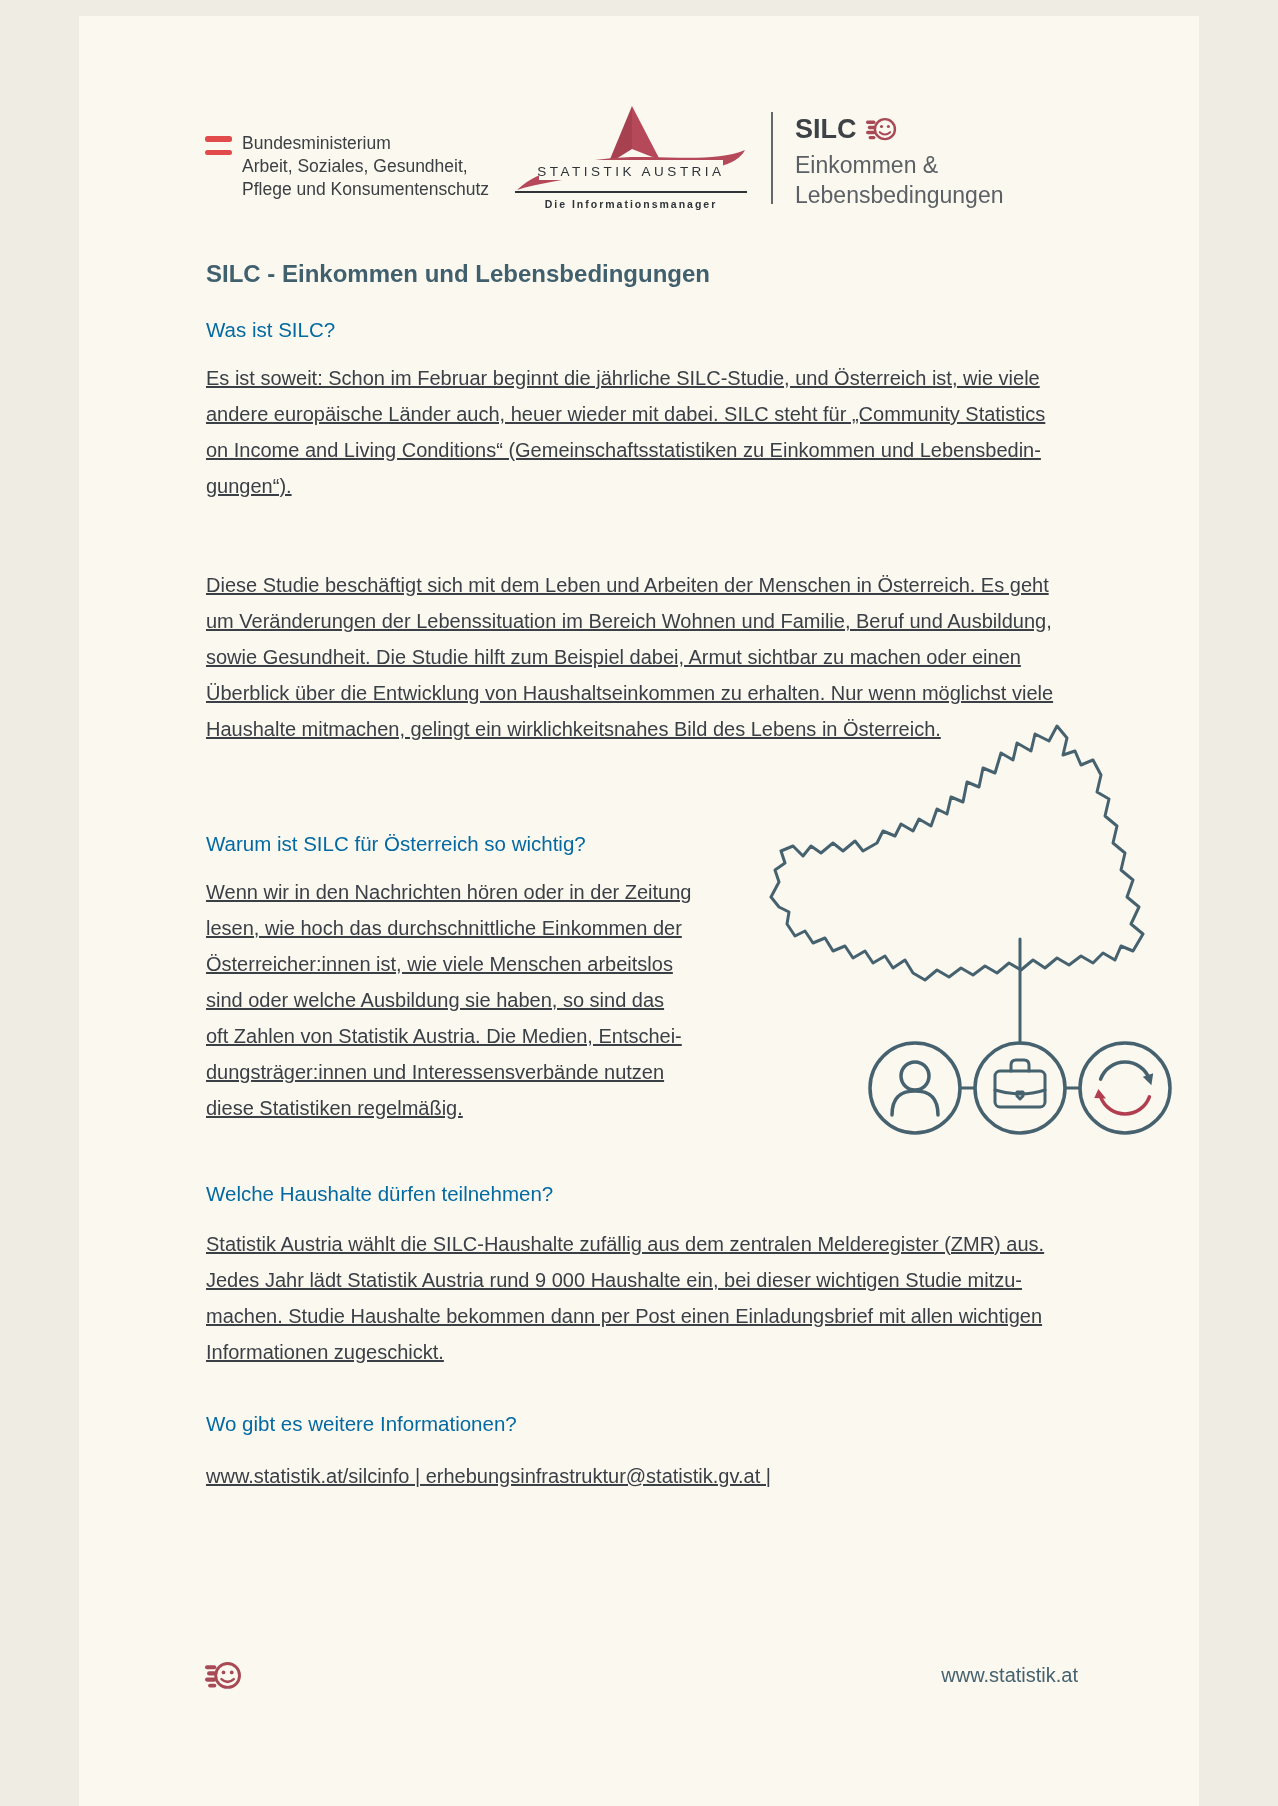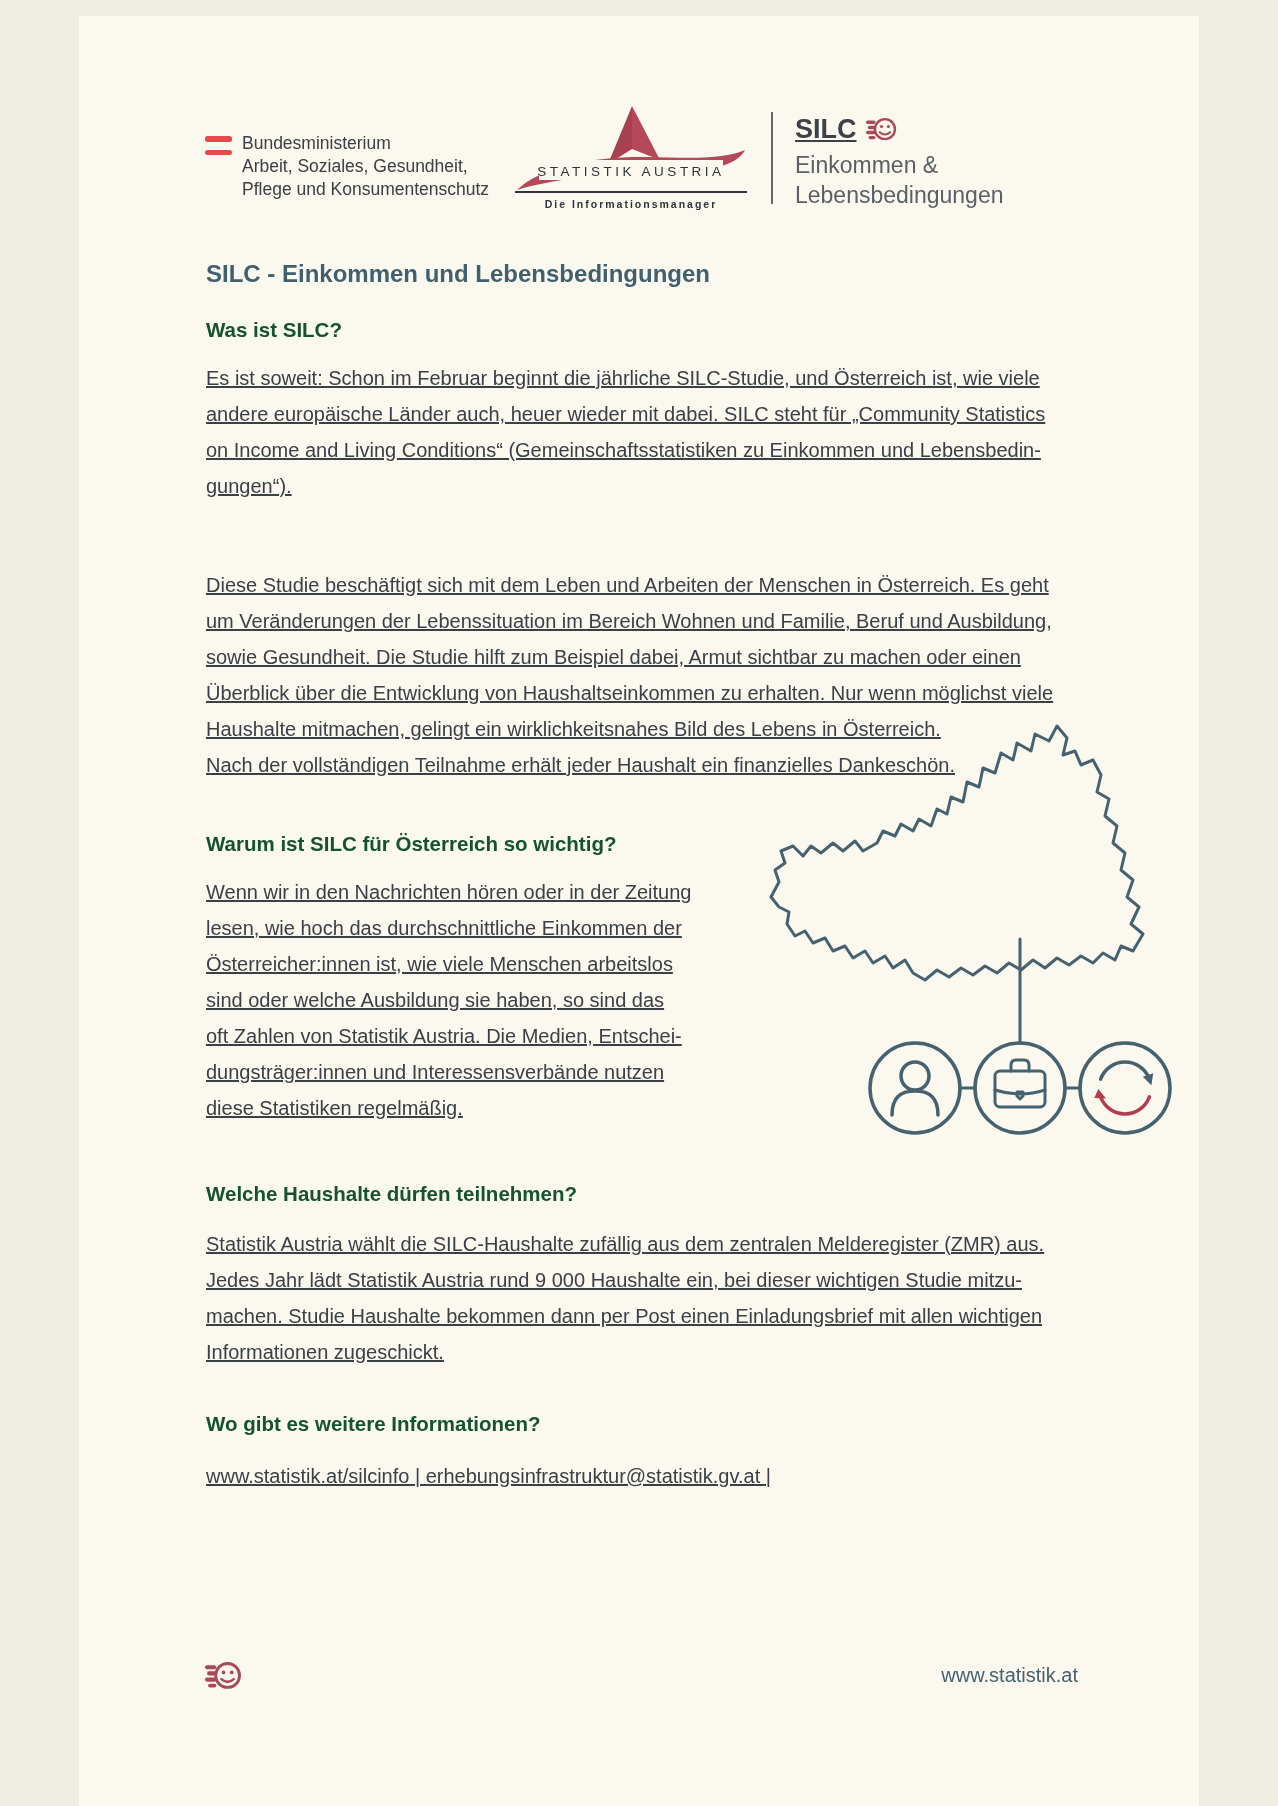--- a/index.html
+++ b/index.html
@@ -18,26 +18,26 @@
   .ministry{left:126px;top:116px;display:flex;gap:10px;}
   .flag{width:27px;height:19px;margin-top:4px;display:flex;flex-direction:column;justify-content:space-between;}
   .flag .bar{height:5.5px;border-radius:2.5px;background:#e14b4b;}
   .flag .bar.white{background:#fbf8f0;}
   .ministry-text{font-size:17.5px;line-height:23px;color:#3c4043;}
 
   .sa-logo{left:432px;top:88px;}
   .hdr-divider{left:692px;top:96px;width:2px;height:92px;background:#63686b;}
 
   .silc-block{left:716px;top:98px;}
-  .silc-row{display:flex;align-items:center;gap:9px;font-size:27px;font-weight:600;color:#3d4247;text-decoration:underline;}
+  .silc-row{display:flex;align-items:center;gap:9px;font-size:27px;font-weight:600;color:#3d4247;}
   .silc-sub{font-size:23px;line-height:30px;color:#5b6064;margin-top:5px;}
 
   
   .page-title{left:127px;top:244px;font-size:24px;font-weight:700;color:#41606e;}
-  .h2{font-size:20.5px;font-weight:700;color:#14532d;position:absolute;left:127px;}
+  .h2{font-size:20.5px;font-weight:400;color:#0369a1;position:absolute;left:127px;}
   .h-was{top:302px;}
   .h-warum{top:816px;}
   .h-welche{top:1166px;text-align:center;}
   .h-wo{top:1396px;}
 
   .para{position:absolute;left:127px;font-size:20px;color:#3b4046;}
   .para .line{display:block;white-space:nowrap;line-height:36px;text-decoration:underline;}
   .p1{top:344px;}
   .p2{top:551px;}
   .p3{top:858px;width:520px;}
@@ -116,21 +116,20 @@
     <span class="line">on Income and Living Conditions“ (Gemeinschaftsstatistiken zu Einkommen und Lebensbedin-</span>
     <span class="line">gungen“).</span>
   </div>
 
   <div class="para p2">
     <span class="line">Diese Studie beschäftigt sich mit dem Leben und Arbeiten der Menschen in Österreich. Es geht</span>
     <span class="line">um Veränderungen der Lebenssituation im Bereich Wohnen und Familie, Beruf und Ausbildung,</span>
     <span class="line">sowie Gesundheit. Die Studie hilft zum Beispiel dabei, Armut sichtbar zu machen oder einen</span>
     <span class="line">Überblick über die Entwicklung von Haushaltseinkommen zu erhalten. Nur wenn möglichst viele</span>
     <span class="line">Haushalte mitmachen, gelingt ein wirklichkeitsnahes Bild des Lebens in Österreich.</span>
-    <span class="line">Nach der vollständigen Teilnahme erhält jeder Haushalt ein finanzielles Dankeschön.</span>
   </div>
 
   <div class="h2 h-warum">Warum ist SILC für Österreich so wichtig?</div>
 
   <div class="para p3">
     <span class="line">Wenn wir in den Nachrichten hören oder in der Zeitung</span>
     <span class="line">lesen, wie hoch das durchschnittliche Einkommen der</span>
     <span class="line">Österreicher:innen ist, wie viele Menschen arbeitslos</span>
     <span class="line">sind oder welche Ausbildung sie haben, so sind das</span>
     <span class="line">oft Zahlen von Statistik Austria. Die Medien, Entschei-</span>

